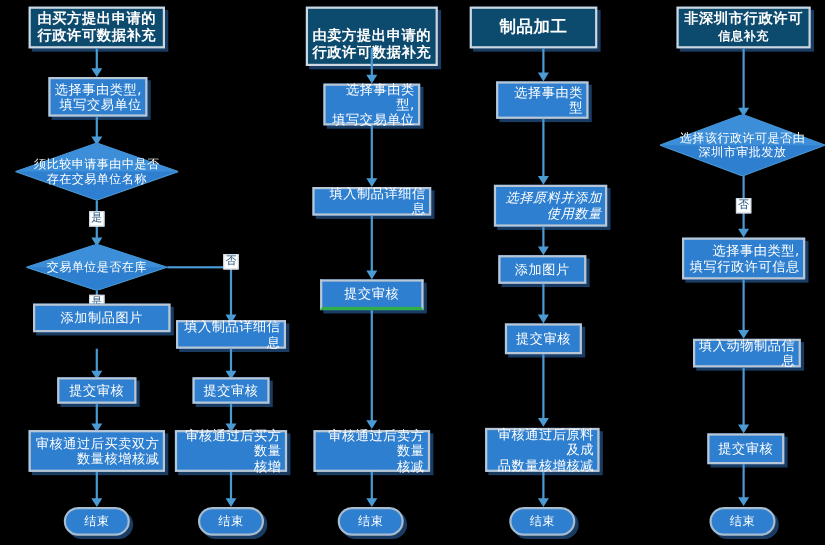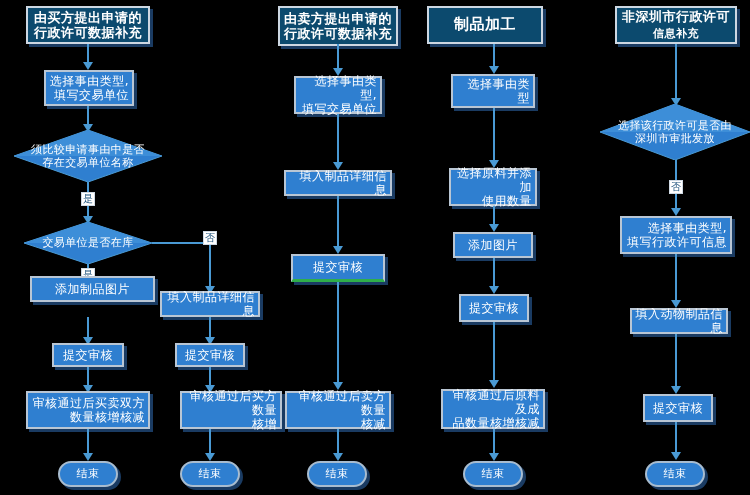--- a/index.html
+++ b/index.html
@@ -135,32 +135,32 @@
   <div class="edge-label" style="left:203px;top:231px;">否</div>
 
   <div class="node proc" style="left:160px;top:291px;width:100px;height:26px;">填入制品详细信息</div>
   <div class="vline" style="left:209px;top:317px;height:24px;"></div>
   <div class="arrow" style="left:205px;top:337px;"></div>
 
   <div class="node proc" style="left:175px;top:343px;width:70px;height:24px;">提交审核</div>
   <div class="vline" style="left:209px;top:367px;height:22px;"></div>
   <div class="arrow" style="left:205px;top:385px;"></div>
 
-  <div class="node proc" style="left:159px;top:391px;width:102px;height:38px;margin-left:21px;">
+  <div class="node proc" style="left:159px;top:391px;width:102px;height:38px;">
     <span class="txt">
       <span>审核通过后买方数量</span><br>
       <span>核增</span>
     </span>
   </div>
   <div class="vline" style="left:209px;top:429px;height:28px;"></div>
   <div class="arrow" style="left:205px;top:453px;"></div>
 
   <div class="node term" style="left:180px;top:461px;width:60px;height:26px;">结束</div>
 
-  <div class="node header" style="left:278px;top:6px;width:120px;height:40px;">
+  <div class="node header" style="left:278px;top:6px;width:120px;height:54px;align-items:flex-end;">
     <span class="txt">
       <span>由卖方提出申请的</span><br>
       <span class="sub">行政许可数据补充</span>
     </span>
   </div>
   <div class="vline" style="left:337px;top:44px;height:28px;"></div>
   <div class="arrow" style="left:333px;top:68px;"></div>
 
   <div class="node proc" style="left:294px;top:76px;width:88px;height:38px;">
     <span class="txt">
@@ -195,21 +195,21 @@
       <span>制品加工</span>
     </span>
   </div>
   <div class="vline" style="left:493px;top:44px;height:26px;"></div>
   <div class="arrow" style="left:489px;top:66px;"></div>
 
   <div class="node proc" style="left:451px;top:74px;width:84px;height:34px;">选择事由类型</div>
   <div class="vline" style="left:493px;top:108px;height:56px;"></div>
   <div class="arrow" style="left:489px;top:160px;"></div>
 
-  <div class="node proc" style="left:449px;top:168px;width:88px;height:38px;">
+  <div class="node proc" style="left:449px;top:168px;width:103px;height:38px;font-style:italic;">
     <span class="txt">
       <span>选择原料并添加</span><br>
       <span>使用数量</span>
     </span>
   </div>
   <div class="vline" style="left:493px;top:206px;height:22px;"></div>
   <div class="arrow" style="left:489px;top:224px;"></div>
 
   <div class="node proc" style="left:453px;top:232px;width:80px;height:26px;">添加图片</div>
   <div class="vline" style="left:493px;top:258px;height:32px;"></div>

